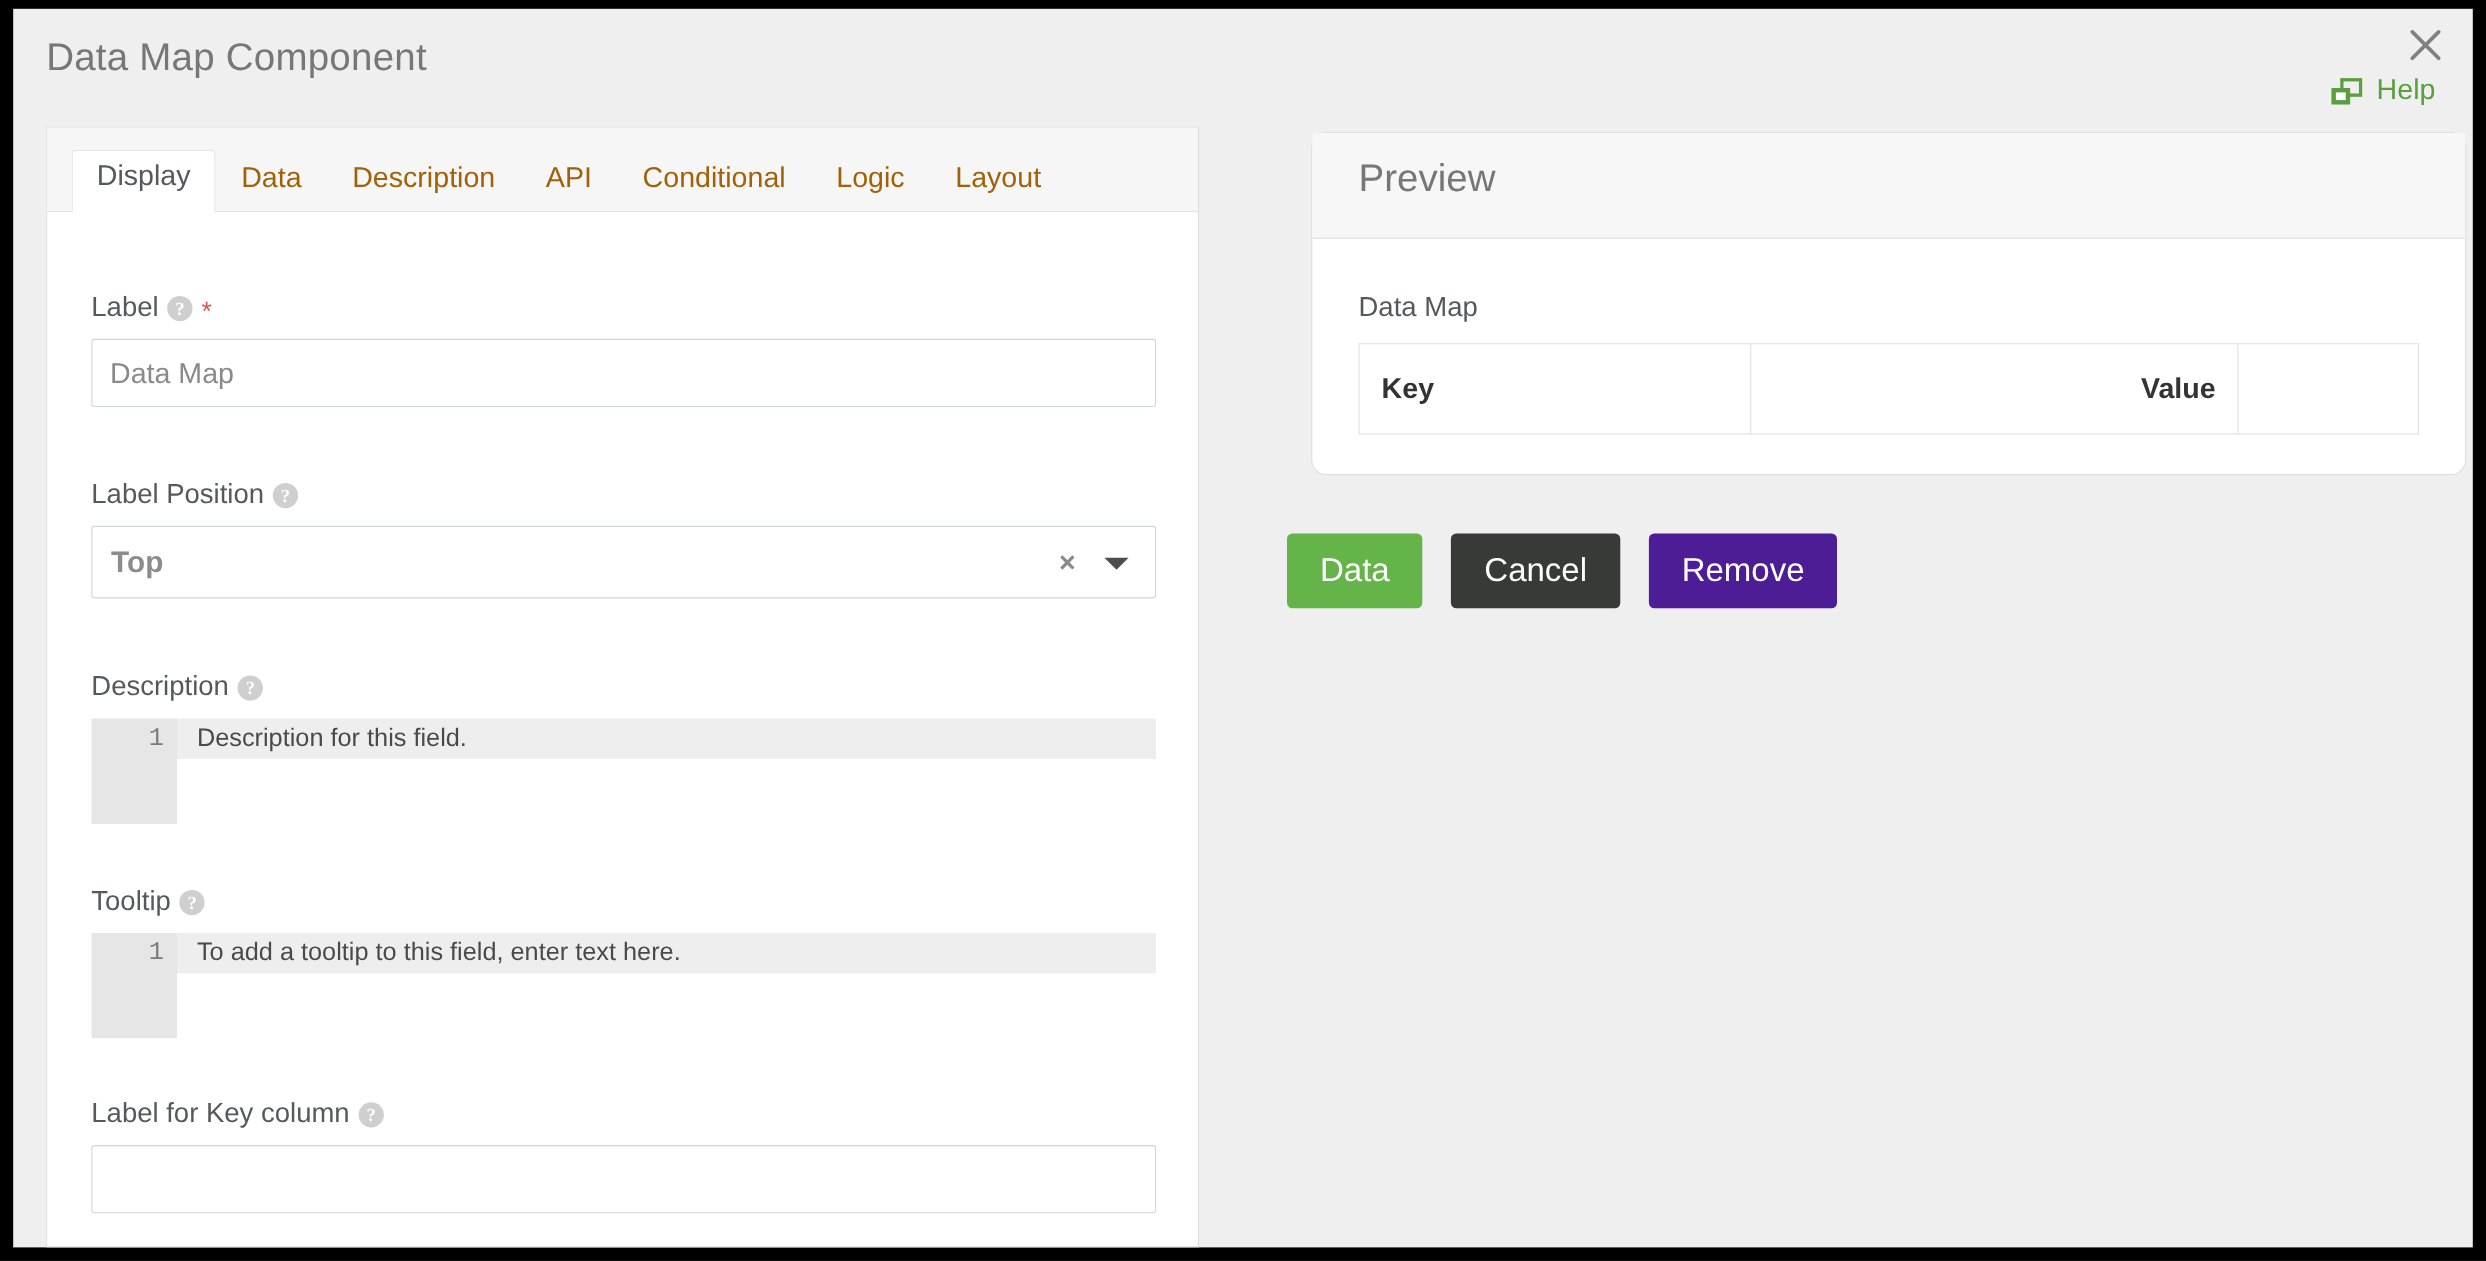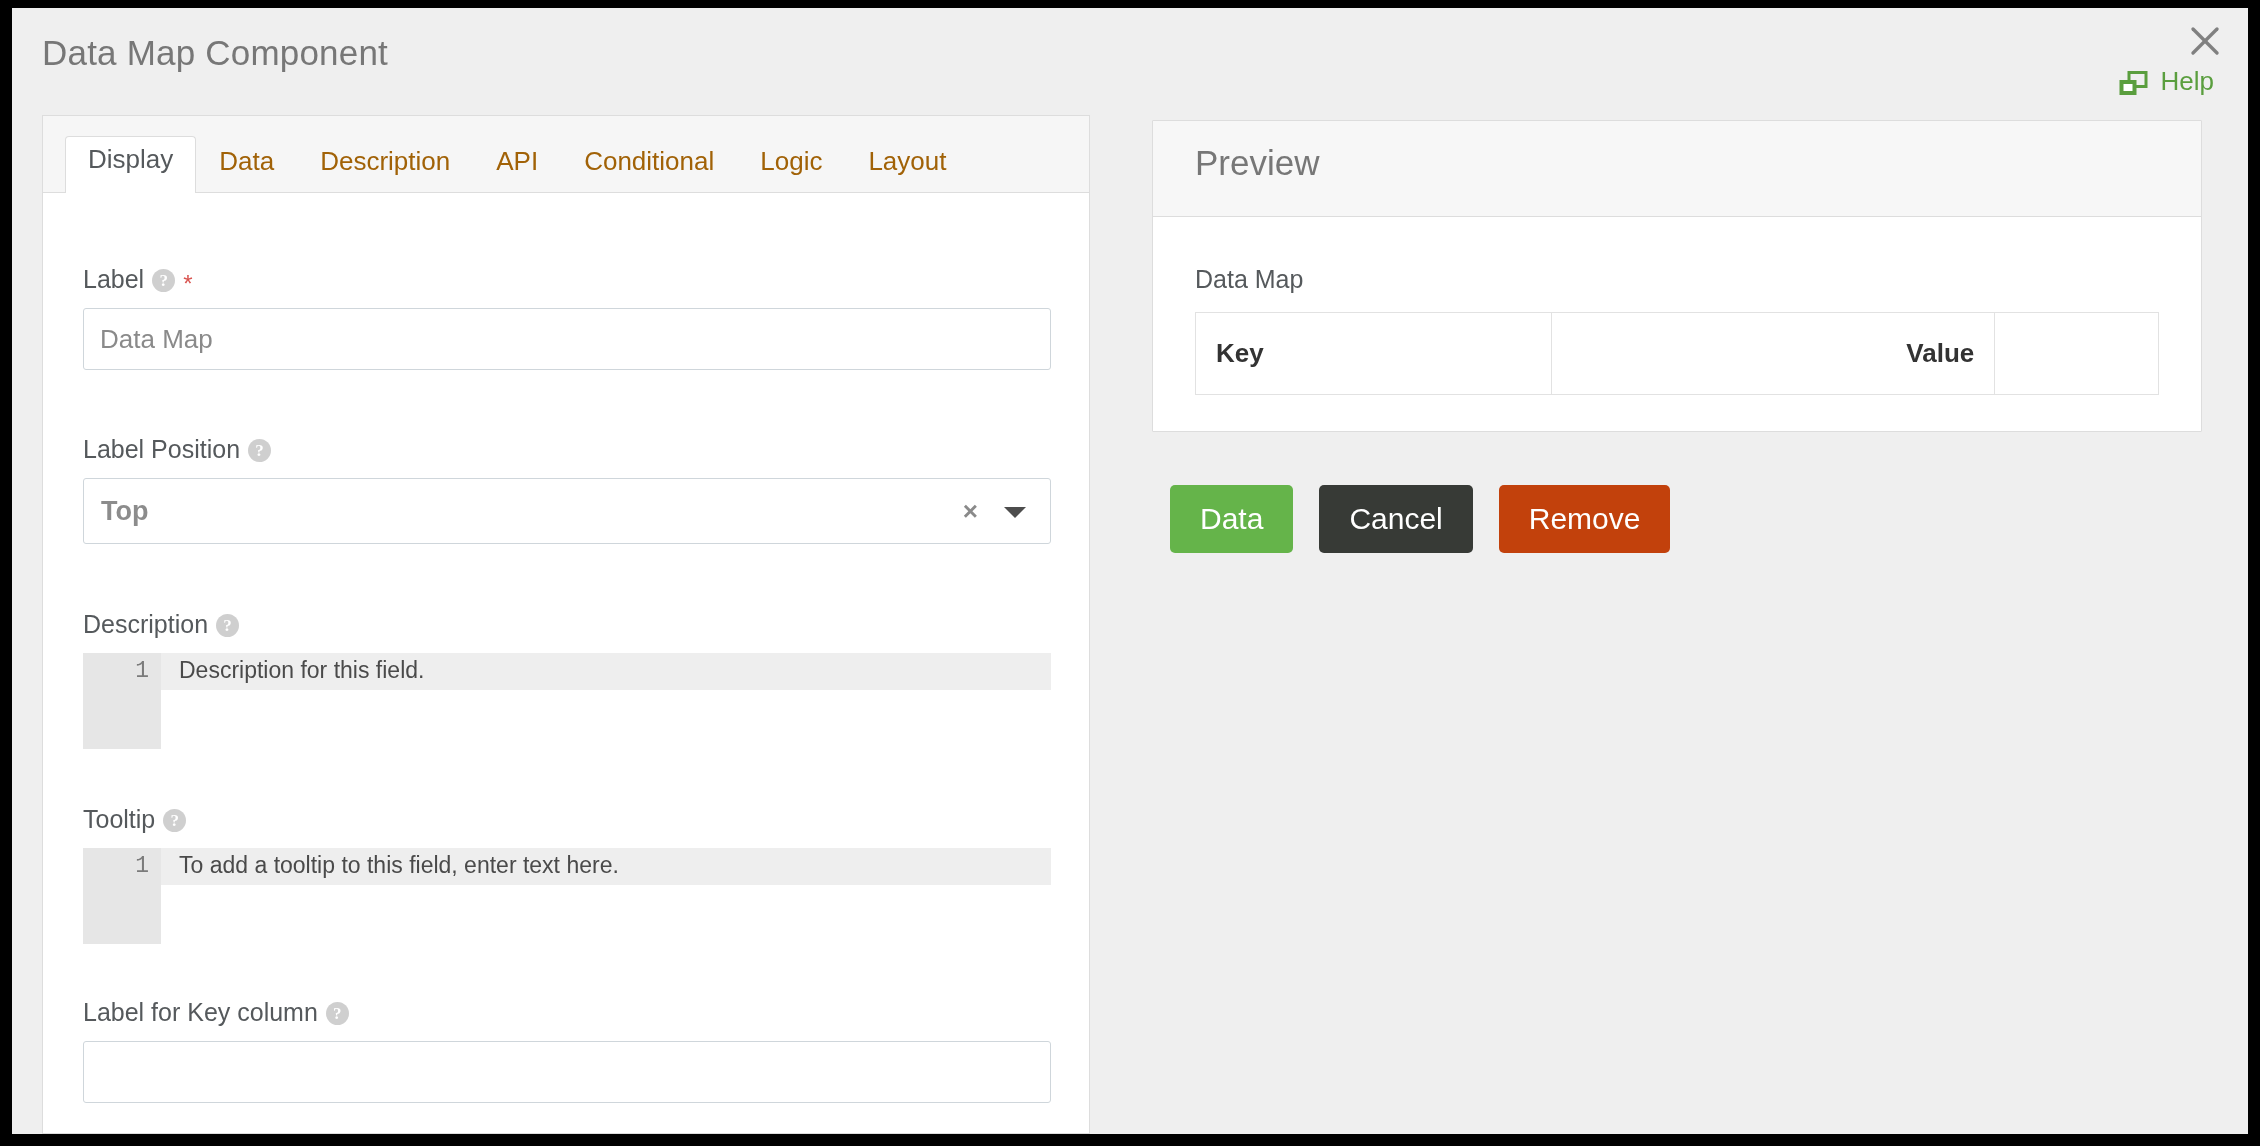--- a/index.html
+++ b/index.html
@@ -262,26 +262,26 @@
     top: 4px;
     font-size: 23px;
     color: #4a4a4a;
     font-family: "Liberation Sans", sans-serif;
     white-space: nowrap;
   }
 
   
   #preview-card {
     position: absolute;
-    left: 1140px;
+    left: 1180px;
     top: 112px;
     width: 1050px;
     background: #ffffff;
     border: 1px solid #dddddd;
-    border-radius: 1px;
+    border-radius: 14px;
     box-sizing: border-box;
   }
   #preview-head {
     height: 96px;
     background: #f7f7f7;
     border-bottom: 1px solid #dddddd;
     box-sizing: border-box;
     position: relative;
   }
   #preview-title {
@@ -333,21 +333,21 @@
     font-size: 30px;
     font-family: "Liberation Sans", sans-serif;
     padding: 0 30px;
     height: 68px;
     cursor: pointer;
     line-height: 68px;
     white-space: nowrap;
   }
   .btn-save   { background: #65b44a; }
   .btn-cancel { background: #373a36; }
-  .btn-remove { background: #c2410c; }
+  .btn-remove { background: #4c1d95; }
 </style>
 </head>
 <body>
 
 <div id="frame">
   <div id="stage">
 
     <div id="header">
       <div id="page-title">Data Map Component</div>
 

